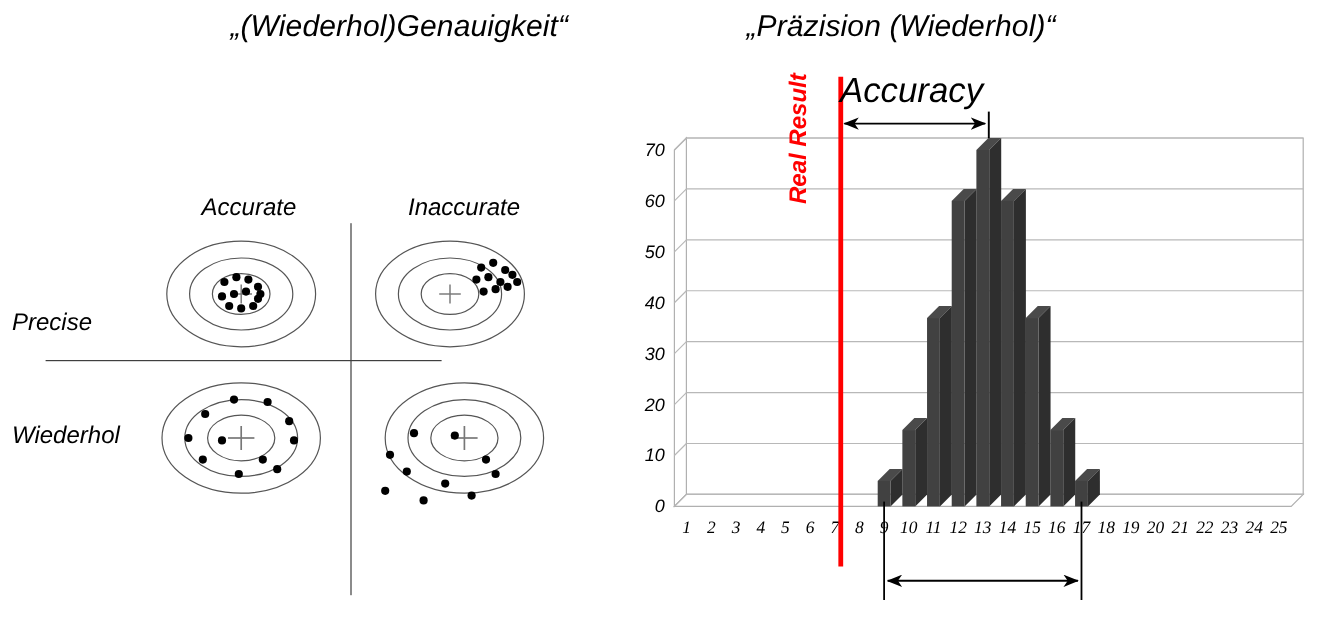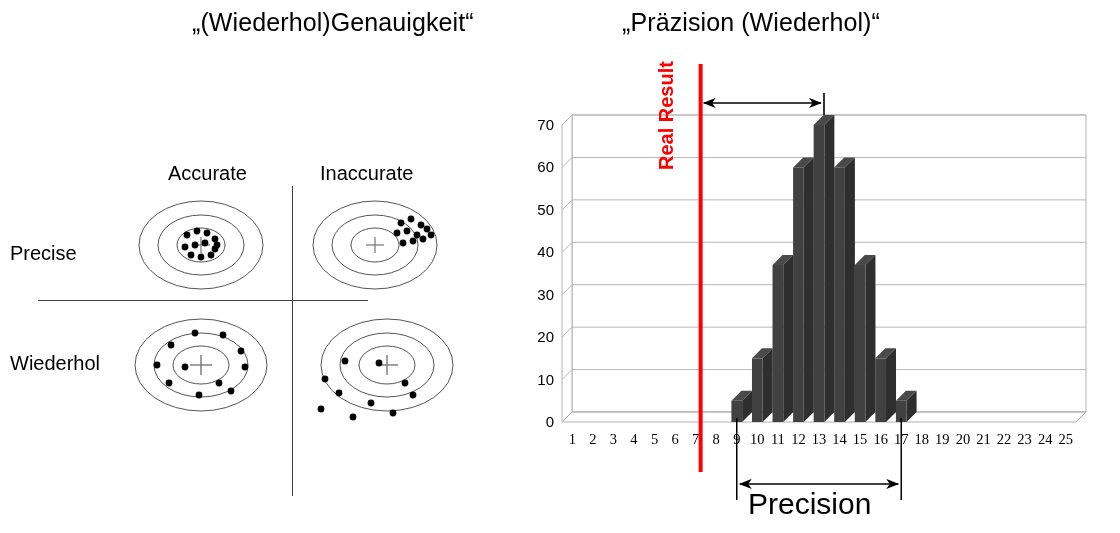--- a/index.html
+++ b/index.html
@@ -1,38 +1,38 @@
 <!DOCTYPE html>
 <html><head>
 <meta charset="utf-8">
 <style>
   html,body{margin:0;padding:0;}
   body{
     width:1120px;height:533px;background:#ffffff;
     font-family:"Liberation Sans", sans-serif;
     color:#000;overflow:hidden;position:relative;
   }
-  .stage{position:absolute;left:0;top:0;width:913px;height:533px;}
+  .stage{position:absolute;left:0;top:0;width:913px;height:533px;font-style:italic;}
 
   
   .heading{
     position:absolute;font-size:25px;color:#000;white-space:nowrap;
     letter-spacing:.1px;
   }
   #heading-left{left:192px;top:8px;}
   #heading-right{left:622px;top:8px;}
 
   
   #quad-panel{position:absolute;left:0px;top:60px;width:500px;height:420px;}
   .quad-label{
     position:absolute;font-size:20px;color:#000;white-space:nowrap;
   }
   #label-accurate{left:168px;top:102px;}
-  #label-inaccurate{left:320px;top:102px;}
-  #label-precise{left:10px;top:182px;}
+  #label-inaccurate{left:340px;top:102px;}
+  #label-precise{left:10px;top:198px;}
   #label-imprecise{left:10px;top:292px;}
 
   .divider-v{position:absolute;left:292px;top:126px;width:1px;height:310px;background:#3f3f3f;}
   .divider-h{position:absolute;left:38px;top:240px;width:330px;height:1px;background:#3f3f3f;}
 
   .target{position:absolute;}
   .target svg{display:block;overflow:visible;}
 
   
   #chart{position:absolute;left:516px;top:60px;width:604px;height:420px;}
@@ -274,16 +274,16 @@
         </defs>
         <line x1="184.64" y1="4" x2="184.64" y2="412" stroke="#ff0000" stroke-width="4"></line>
         <line x1="308" y1="33" x2="308" y2="55" stroke="#000" stroke-width="1.6"></line>
         <line x1="187.64" y1="43" x2="305" y2="43" stroke="#000" stroke-width="1.6" marker-start="url(#arrStart)" marker-end="url(#arrEnd)"></line>
         <line x1="220.76" y1="358" x2="220.76" y2="440" stroke="#000" stroke-width="1.5"></line>
         <line x1="385.23999999999995" y1="358" x2="385.23999999999995" y2="440" stroke="#000" stroke-width="1.5"></line>
         <line x1="223.76" y1="424" x2="382.23999999999995" y2="424" stroke="#000" stroke-width="1.6" marker-start="url(#arrStart)" marker-end="url(#arrEnd)"></line>
       </svg>
   </div>
 
-  <div class="chart-anno" id="anno-precision">Precision</div>
+  <div class="chart-anno" id="anno-accuracy">Accuracy</div>
   <div class="chart-anno" id="anno-realresult">Real Result</div>
 
 </div>
 
 </body></html>

